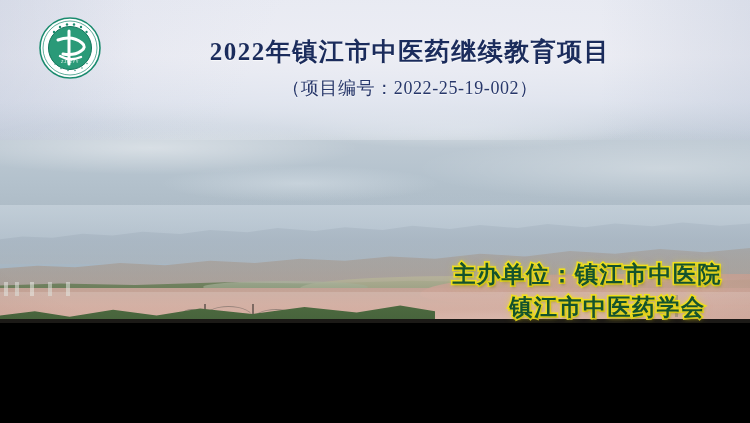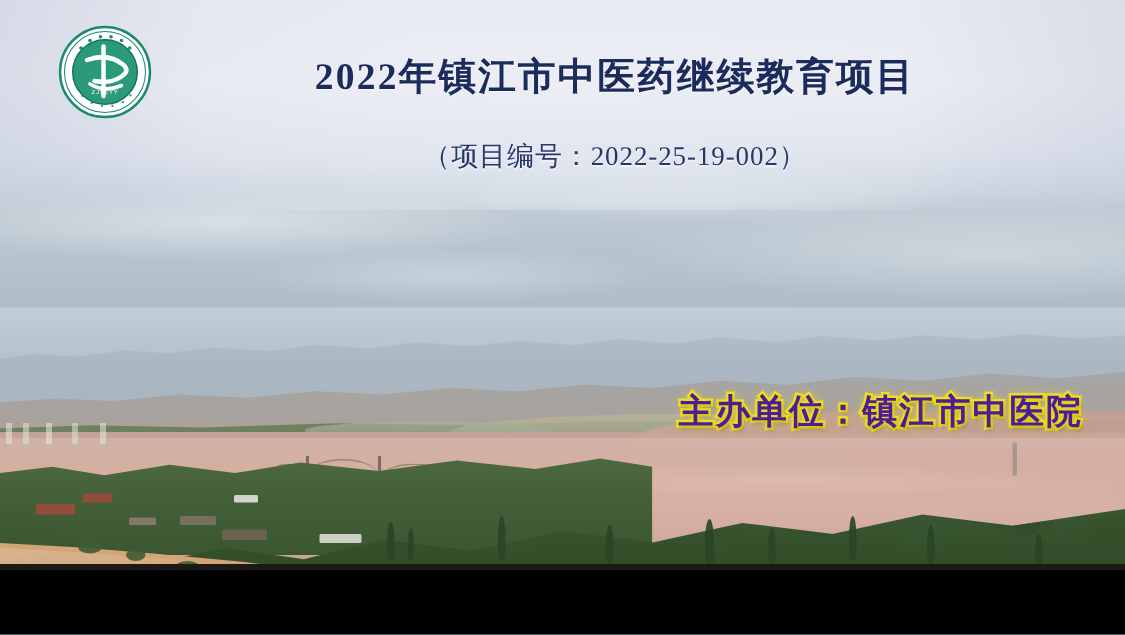--- a/index.html
+++ b/index.html
@@ -1,21 +1,21 @@
 <!DOCTYPE html>
 <html lang="zh"><head>
 <meta charset="utf-8">
 <title>Conference Banner</title>
 <style>
   html,body{margin:0;padding:0;background:#000;}
   *{box-sizing:border-box;}
 
   #poster{
     position:relative;
-    width:750px;height:380px;
+    width:750px;height:323px;
     overflow:hidden;
     font-family:"Liberation Serif","DejaVu Serif",serif;
     background:#9fb0bd;
     user-select:none;
   }
 
   
   .layer{position:absolute;left:0;width:100%;}
 
   
@@ -212,21 +212,21 @@
   #header-text{
     position:absolute;top:38px;left:140px;right:70px;
     text-align:center;
   }
   #event-title{
     font-size:25px;letter-spacing:1.5px;color:#1b2c5c;
     font-weight:600;line-height:1.15;white-space:nowrap;
     text-shadow:0 1px 1px rgba(255,255,255,.7);
   }
   #project-code{
-    margin-top:25px;font-size:18px;letter-spacing:.6px;color:#27376a;
+    margin-top:9px;font-size:18px;letter-spacing:.6px;color:#27376a;
     font-weight:500;white-space:nowrap;
     text-shadow:0 1px 1px rgba(255,255,255,.7);
   }
 
   
   #headline{
     position:absolute;top:157px;left:0;width:100%;
     text-align:center;
     font-family:"Liberation Sans","DejaVu Sans",sans-serif;
     font-size:37px;font-weight:bold;letter-spacing:1px;
@@ -237,21 +237,21 @@
       0 0 2px rgba(255,120,110,.35);
   }
 
   
   #organizers{
     position:absolute;top:258px;right:28px;
     text-align:left;
     font-family:"Liberation Sans","DejaVu Sans",sans-serif;
     font-size:23px;font-weight:bold;letter-spacing:1.5px;
     line-height:1.42;
-    color:#4c1d95;
+    color:#14532d;
   }
   #organizers .oline{
     white-space:nowrap;
     -webkit-text-stroke:3px #f2e21c;
     paint-order:stroke fill;
     text-shadow:
       0 0 4px rgba(245,230,40,.95),
       0 0 8px rgba(240,220,30,.55),
       1px 2px 3px rgba(0,0,0,.35);
   }
@@ -367,15 +367,16 @@
   </div>
 
   <div id="header-text">
     <div id="event-title">2022年镇江市中医药继续教育项目</div>
     <div id="project-code">（项目编号：2022-25-19-002）</div>
   </div>
 
 
   <div id="organizers">
     <div class="oline">主办单位：镇江市中医院</div>
+    <div class="oline indent">镇江市中医药学会</div>
   </div>
 
 </div>
 
 </body></html>

